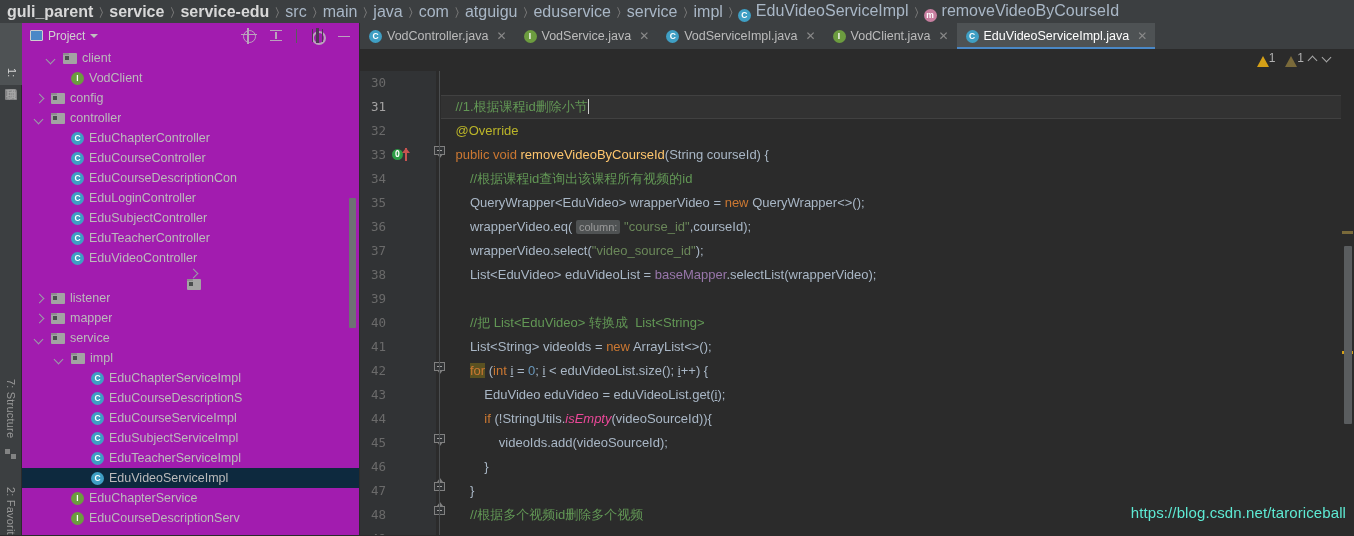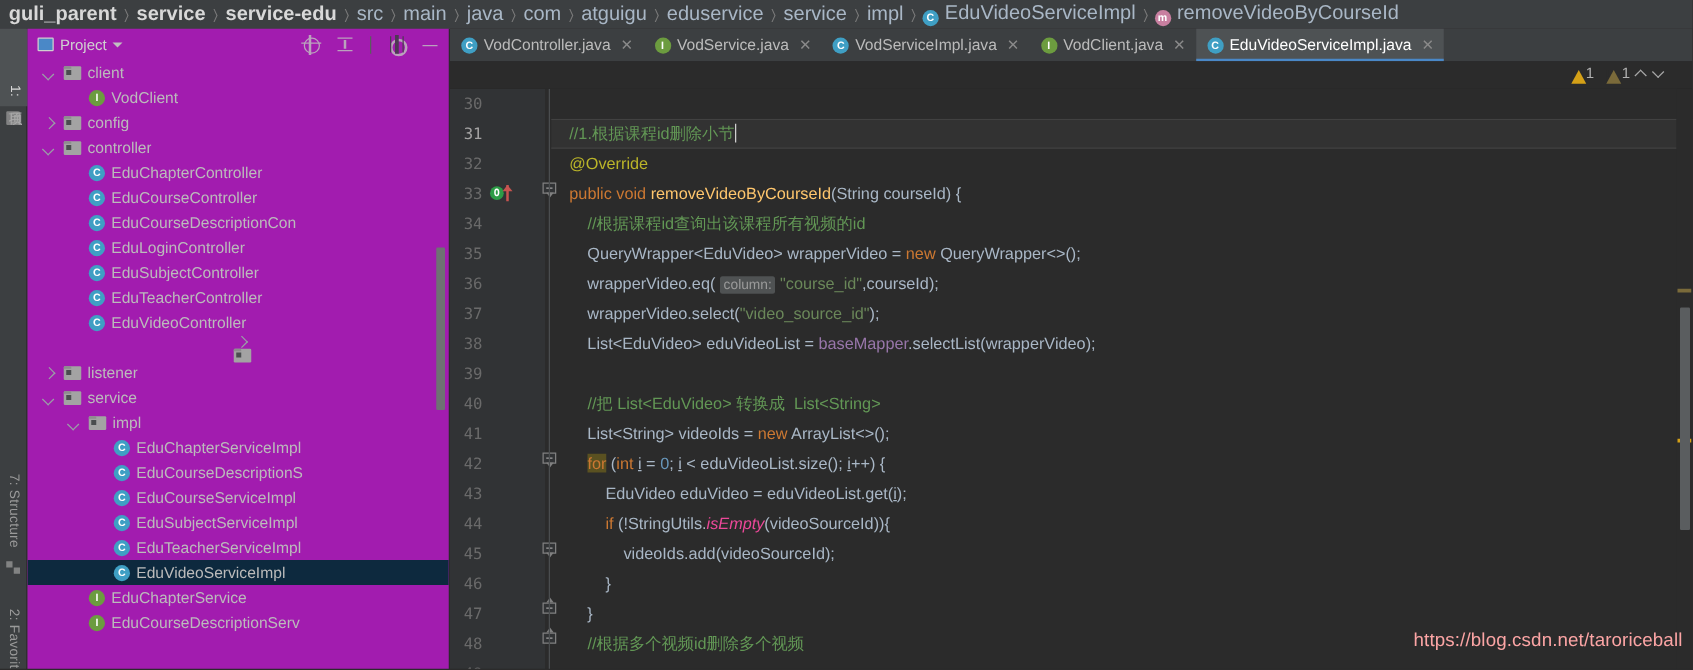--- a/index.html
+++ b/index.html
@@ -227,21 +227,21 @@
 
   
   .scrollcol { position:absolute; right:0; top:48px; width:13px; height:488px; background:#2b2b2b; }
   .sthumb { position:absolute; left:3px; top:175px; width:8px; height:178px; background:#5a5d5f; border-radius:1px; }
   .smark { position:absolute; left:1px; width:11px; height:3px; }
   .smark.m1 { top:160px; background:#7a6a3a; }
   .smark.m2 { top:280px; background:#d4a017; }
 
   .watermark {
     position:absolute; right:8px; bottom:15px;
-    font-size:15px; color:#fca5a5; font-family:"Liberation Sans", sans-serif;
+    font-size:15px; color:#5eead4; font-family:"Liberation Sans", sans-serif;
     letter-spacing:.1px;
     margin-left:48px;
   }
   .bottom-sep { position:absolute; left:0; bottom:0; width:1354px; height:1px; background:#2b2b2b; }
 </style>
 </head>
 <body>
 
 <div class="app">
 
@@ -295,21 +295,21 @@
         <span class="tbicon tb-collapse">
             <i></i>
           </span>
         <span class="divider-v"></span>
         <span class="tbicon tb-gear"></span>
         <span class="tbicon tb-min"></span>
       </div>
     </div>
     <div class="tree" id="tree">
       <div class="tree-scroll"></div>
-    <div class="trow" style="padding-left: 12px; text-align: right;">
+    <div class="trow" style="padding-left: 24px; text-align: right;">
           <span class="tw down" style="margin-right: 6px;"></span>
           <span class="fold"></span>
           <span class="tlabel">client</span>
         </div>
         <div class="trow" style="padding-left: 32px;">
           <span class="tw " style="margin-right: 6px;"></span>
           <span class="cic i">I</span>
           <span class="tlabel">VodClient</span>
         </div>
         <div class="trow" style="padding-left: 12px;">
@@ -359,20 +359,25 @@
         </div>
         <div class="trow" style="padding-left: 12px; flex-direction: column;">
           <span class="tw right" style="margin-right: 6px;"></span>
           <span class="fold"></span>
           <span class="tlabel">entity</span>
         </div>
         <div class="trow" style="padding-left: 12px;">
           <span class="tw right" style="margin-right: 6px;"></span>
           <span class="fold"></span>
           <span class="tlabel">listener</span>
+        </div>
+        <div class="trow" style="padding-left: 12px;">
+          <span class="tw right" style="margin-right: 6px;"></span>
+          <span class="fold"></span>
+          <span class="tlabel">mapper</span>
         </div>
         <div class="trow" style="padding-left: 12px;">
           <span class="tw down" style="margin-right: 6px;"></span>
           <span class="fold"></span>
           <span class="tlabel">service</span>
         </div>
         <div class="trow" style="padding-left: 32px;">
           <span class="tw down" style="margin-right: 6px;"></span>
           <span class="fold"></span>
           <span class="tlabel">impl</span>

